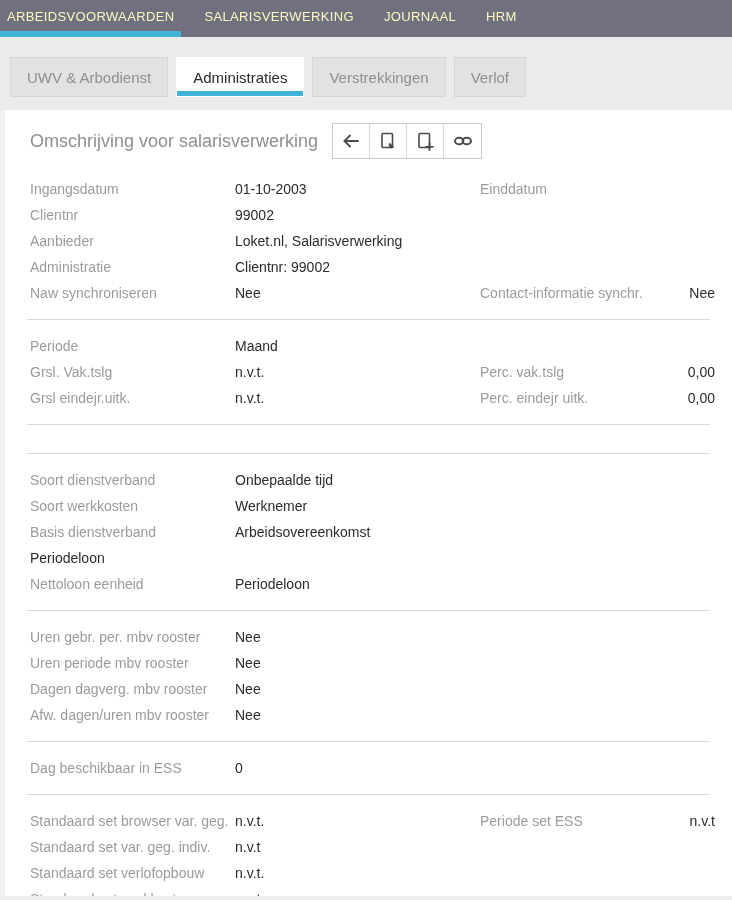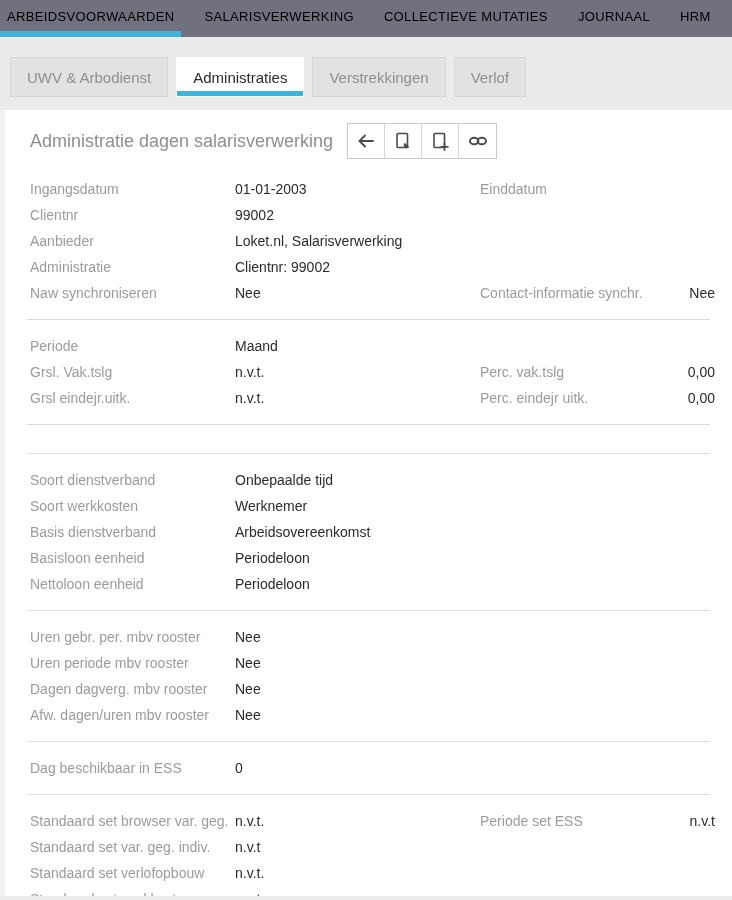--- a/index.html
+++ b/index.html
@@ -10,21 +10,21 @@
     font-family:"Liberation Sans", "DejaVu Sans", sans-serif;
   }
 
   
   .navbar {
     height:37px; background:#70707e; display:flex; align-items:stretch;
   }
   .nav-item {
     position:relative; display:flex; align-items:center;
     padding:0 7px 5px 7px; margin-right:16px;
-    color:#000000; font-size:13px; letter-spacing:.35px; cursor:pointer;
+    color:#fef9c3; font-size:13px; letter-spacing:.35px; cursor:pointer;
     white-space:nowrap;
   }
   .nav-item.active::after {
     content:""; position:absolute; left:0; right:0; bottom:0; height:6px;
     background:#41b2d8;
   }
 
   
   .tabbar {
     height:89px; background:#ebebeb; padding:20px 0 0 10px;
@@ -75,36 +75,35 @@
   .row .val.r { text-align:right; }
   .divider { border-top:1px solid #dcdcdc; margin:13px 0 13px -3px; }
   .section.empty { height:2px; }
 </style>
 </head>
 <body>
 
 <div class="navbar">
     <div class="nav-item active">ARBEIDSVOORWAARDEN</div>
     <div class="nav-item">SALARISVERWERKING</div>
-    <div class="nav-item">COLLECTIEVE MUTATIES</div>
     <div class="nav-item">JOURNAAL</div>
     <div class="nav-item">HRM</div>
   </div>
 
 <div class="tabbar">
     <div class="tab">UWV &amp; Arbodienst</div>
     <div class="tab active">Administraties</div>
     <div class="tab">Verstrekkingen</div>
     <div class="tab">Verlof</div>
   </div>
 
 <div class="content">
 
   <div class="page-header">
-    <span class="page-title">Administratie dagen salarisverwerking</span>
+    <span class="page-title">Omschrijving voor salarisverwerking</span>
 
     <div class="toolbar">
       <button class="tb-btn" title="">
         <span>
           <svg width="20" height="20" viewBox="0 0 20 20" fill="none" stroke="currentColor" stroke-width="1.8" stroke-linecap="round" stroke-linejoin="round">
             <path d="M17 10 H3.5"></path>
               <path d="M9 4.5 L3.5 10 L9 15.5"></path>
           </svg>
         </span>
       </button>
@@ -133,21 +132,21 @@
           </svg>
         </span>
       </button>
     </div>
   </div>
 
   <div class="form">
       <div class="section">
         <div class="row">
           <span class="lbl">Ingangsdatum</span>
-          <span class="val">01-01-2003</span>
+          <span class="val">01-10-2003</span>
           <span class="lbl">Einddatum</span>
           <span class="val r"></span>
         </div>
         <div class="row">
           <span class="lbl">Clientnr</span>
           <span class="val">99002</span>
           <span class="lbl"></span>
           <span class="val r"></span>
         </div>
         <div class="row">
@@ -206,21 +205,20 @@
           <span class="lbl"></span>
           <span class="val r"></span>
         </div>
         <div class="row">
           <span class="lbl">Basis dienstverband</span>
           <span class="val">Arbeidsovereenkomst</span>
           <span class="lbl"></span>
           <span class="val r"></span>
         </div>
         <div class="row">
-          <span class="lbl">Basisloon eenheid</span>
           <span class="val">Periodeloon</span>
           <span class="lbl"></span>
           <span class="val r"></span>
         </div>
         <div class="row">
           <span class="lbl">Nettoloon eenheid</span>
           <span class="val">Periodeloon</span>
           <span class="lbl"></span>
           <span class="val r"></span>
         </div>

